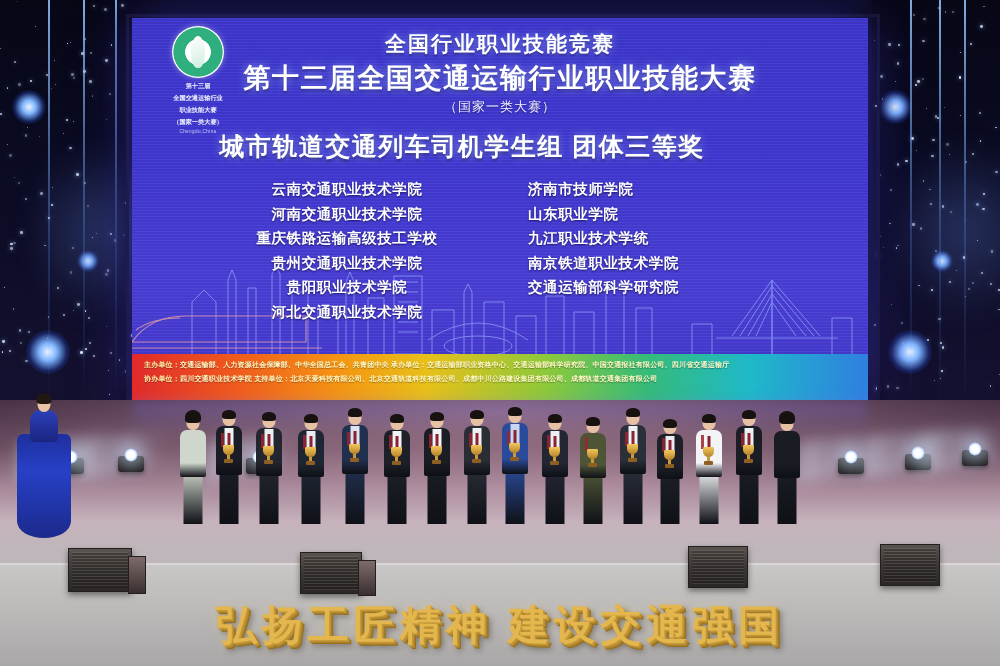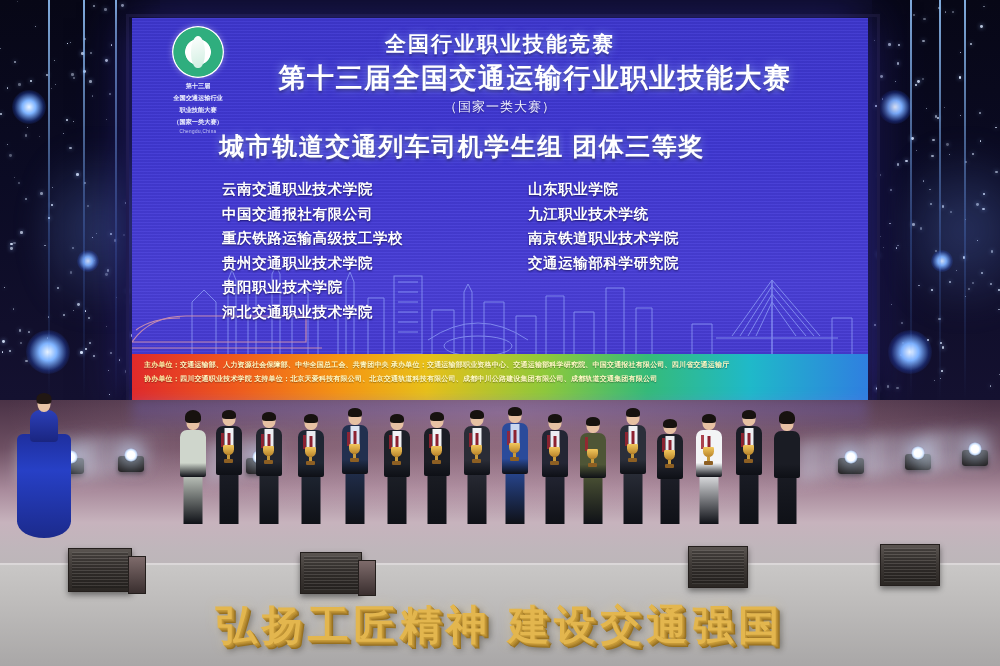--- a/index.html
+++ b/index.html
@@ -51,36 +51,36 @@
      background:radial-gradient(circle at 50% 50%,#ffffff 0 34%,#2fae7e 36% 66%,#ffffff 68% 78%,#2fae7e 80% 100%);
      position:relative;box-shadow:0 0 6px rgba(255,255,255,.35);}
   .logo-mark:after{content:"";position:absolute;left:19px;top:10px;width:14px;height:32px;border-radius:50% 50% 45% 45%;
      background:linear-gradient(160deg,#ffffff,#cfeee0);}
   .logo-txt{margin-top:4px;color:#eef1ff;font-size:6.2px;line-height:8px;font-weight:bold;}
   .logo-en{margin-top:3px;color:#c9cdf5;font-size:4.6px;letter-spacing:.4px;}
 
   .t1{position:absolute;left:0;top:12px;width:736px;text-align:center;color:#ffffff;
       font-size:21px;font-weight:bold;letter-spacing:2px;
       text-shadow:0 0 8px rgba(150,180,255,.7),0 2px 2px rgba(20,10,80,.6);}
-  .t2{position:absolute;left:0;top:42px;width:806px;text-align:center;color:#ffffff;
+  .t2{position:absolute;left:0;top:42px;width:736px;text-align:center;color:#ffffff;
       font-size:27px;font-weight:bold;letter-spacing:1.5px;
       text-shadow:0 0 10px rgba(160,190,255,.7),0 2px 3px rgba(20,10,80,.6);}
   .t3{position:absolute;left:0;top:80px;width:736px;text-align:center;color:#f0f2ff;
       font-size:13px;letter-spacing:1px;text-shadow:0 1px 2px rgba(20,10,80,.6);}
   .award{position:absolute;left:0;top:112px;width:660px;text-align:center;color:#ffffff;
       font-size:25px;font-weight:bold;letter-spacing:1.5px;
       text-shadow:0 0 9px rgba(170,200,255,.65),0 2px 3px rgba(15,8,70,.7);}
 
   
   .cols{position:absolute;left:0;top:160px;width:736px;display:flex;justify-content:center;gap:56px;}
   .col{display:flex;flex-direction:column;gap:2px;width:250px;}
   .col.rightcol{text-align:left;}
   .sch{color:#ffffff;font-size:14.5px;font-weight:bold;line-height:22.5px;letter-spacing:.6px;
        text-shadow:0 1px 2px rgba(15,8,70,.75);white-space:nowrap;}
-  .col.leftcol .sch{text-align:left;}
+  .col.leftcol .sch{text-align:center;}
 
   
   .floor{position:absolute;left:0;top:400px;width:1000px;height:266px;
     background:linear-gradient(180deg,#4a3246 0%,#6d4f62 18%,#a98b9c 34%,#c7b3bd 46%,#bfb6bb 56%,#b9b6b6 72%,#b0aeae 100%);}
   .floor-glow{position:absolute;left:0;top:400px;width:1000px;height:120px;
     background:radial-gradient(ellipse at 50% 10%,rgba(255,200,220,.35),rgba(120,70,100,0) 70%);}
   .apron{position:absolute;left:0;top:565px;width:1000px;height:101px;
     background:linear-gradient(180deg,#c9c7c6 0%,#bdbbba 40%,#a9a7a7 100%);}
   .apron-line{position:absolute;left:0;top:563px;width:1000px;height:3px;background:rgba(255,255,255,.45);}
 
@@ -424,27 +424,28 @@
       </div>
       <div class="t1">全国行业职业技能竞赛</div>
       <div class="t2">第十三届全国交通运输行业职业技能大赛</div>
       <div class="t3">（国家一类大赛）</div>
       <div class="award">城市轨道交通列车司机学生组  团体三等奖</div>
     </div>
 
     <div class="cols">
       <div class="col leftcol" id="colL">
           <div class="sch">云南交通职业技术学院</div>
-          <div class="sch">中国交通报社有限公司</div>
+          <div class="sch">河南交通职业技术学院</div>
           <div class="sch">重庆铁路运输高级技工学校</div>
           <div class="sch">贵州交通职业技术学院</div>
           <div class="sch">贵阳职业技术学院</div>
           <div class="sch">河北交通职业技术学院</div>
         </div>
       <div class="col rightcol" id="colR">
+          <div class="sch">济南市技师学院</div>
           <div class="sch">山东职业学院</div>
           <div class="sch">九江职业技术学统</div>
           <div class="sch">南京铁道职业技术学院</div>
           <div class="sch">交通运输部科学研究院</div>
         </div>
     </div>
 
     <div class="band">
       <div class="btext r1">
         <span class="lbl">主办单位：</span><span>交通运输部、人力资源社会保障部、中华全国总工会、共青团中央          承办单位：交通运输部职业资格中心、交通运输部科学研究院、中国交通报社有限公司、四川省交通运输厅</span>

